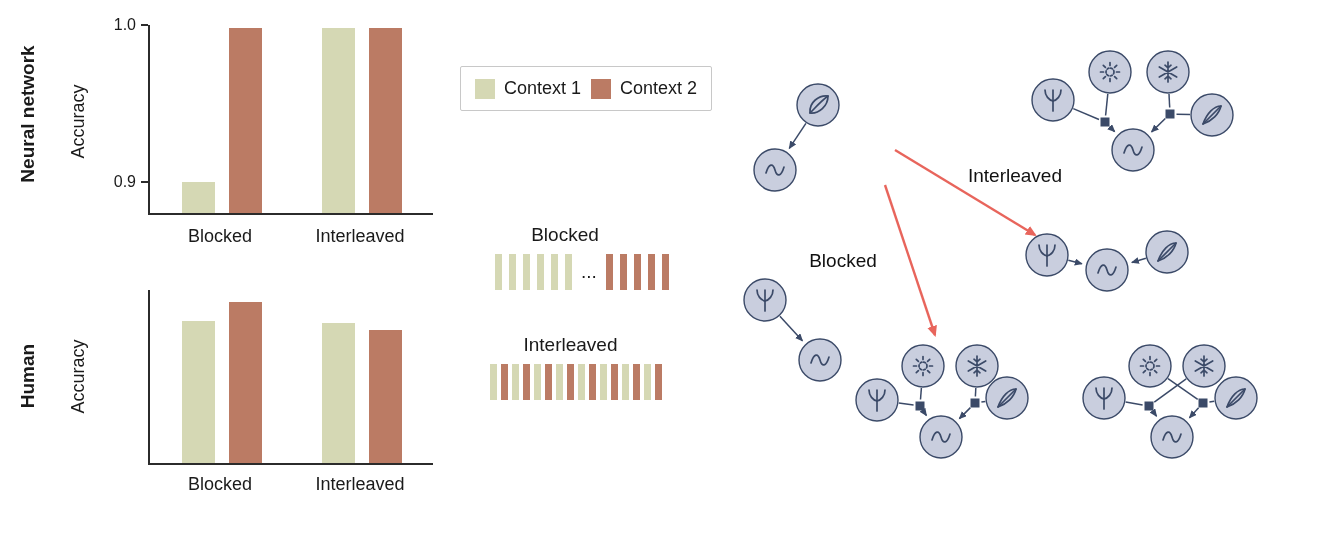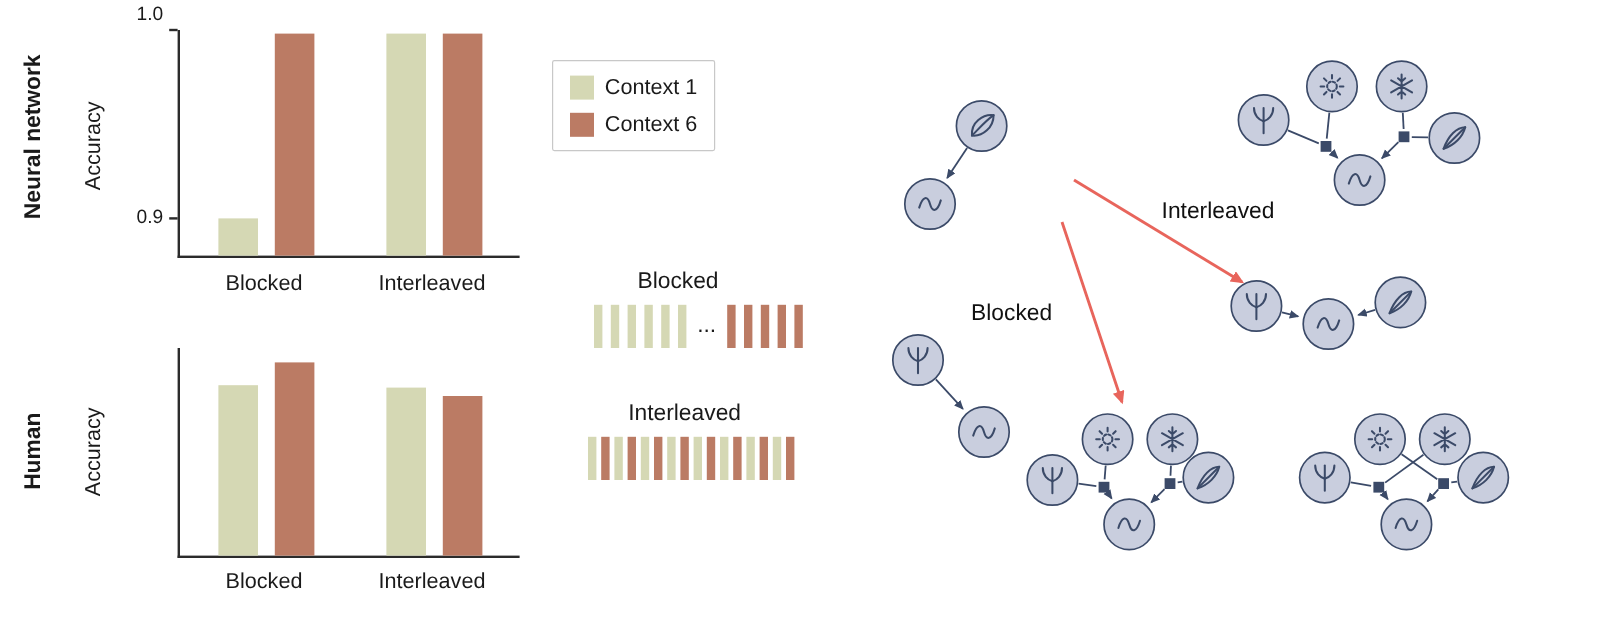--- a/index.html
+++ b/index.html
@@ -24,21 +24,21 @@
   .chart2 .axis-label{top:101px}
   .ytick-label{position:absolute;left:98px;width:38px;text-align:right;font-size:16px}
   .ytick-mark{position:absolute;left:141px;width:7px;height:2px;background:#2b2b2b}
   .xlabel{position:absolute;width:140px;text-align:center;font-size:18px;white-space:nowrap}
   .chart1 .xlabel{top:226px}
   .chart2 .xlabel{top:209px}
   .xlabel-1{left:150px}
   .xlabel-2{left:290px}
 
   
-  .legend{position:absolute;left:460px;top:50px;border:1px solid #c8c8c8;border-radius:2px;padding:11px 14px;display:flex;flex-direction:column;gap:10px;background:#fff}
+  .legend{position:absolute;left:460px;top:66px;border:1px solid #c8c8c8;border-radius:2px;padding:11px 14px;display:flex;flex-direction:row;gap:10px;background:#fff}
   .legend-row{display:flex;align-items:center;gap:9px}
   .swatch{width:20px;height:20px;display:inline-block}
   .legend-label{font-size:18px;white-space:nowrap}
 
   
   .sch-label{position:absolute;font-size:19px;text-align:center;white-space:nowrap}
   .sch-blocked-label{left:480px;top:224px;width:170px}
   .sch-inter-label{left:478px;top:334px;width:185px}
   .pattern-row{position:absolute;display:flex;align-items:center}
   .blocked-row{left:495px;top:253px;height:38px}
@@ -60,21 +60,21 @@
     <div class="rot chart-title">Neural network</div>
     <div class="rot axis-label">Accuracy</div>
     <div class="plot">
         <div class="bar" style="left: 32px; width: 33px; height: 31px; background: rgb(213, 216, 180);"></div>
         <div class="bar" style="left: 79px; width: 33px; height: 185px; background: rgb(187, 123, 100);"></div>
         <div class="bar" style="left: 172px; width: 33px; height: 185px; background: rgb(213, 216, 180);"></div>
         <div class="bar" style="left: 219px; width: 33px; height: 185px; background: rgb(187, 123, 100);"></div>
       </div>
     <div class="xlabel xlabel-1">Blocked</div>
     <div class="xlabel xlabel-2">Interleaved</div>
-  <div class="ytick-label" style="top: 4px;">1.0</div>
+  <div class="ytick-label" style="top: 16px;">1.0</div>
       <div class="ytick-mark" style="top: 24px;"></div>
       <div class="ytick-label" style="top: 172.667px;">0.9</div>
       <div class="ytick-mark" style="top: 180.667px;"></div>
     </div>
 
   <div class="chart chart2">
     <div class="rot chart-title">Human</div>
     <div class="rot axis-label">Accuracy</div>
     <div class="plot">
         <div class="bar" style="left: 32px; width: 33px; height: 142px; background: rgb(213, 216, 180);"></div>
@@ -86,21 +86,21 @@
     <div class="xlabel xlabel-2">Interleaved</div>
   </div>
 
   <div class="legend">
     <div class="legend-row">
       <span class="swatch" style="background: rgb(213, 216, 180);"></span>
       <span class="legend-label">Context 1</span>
     </div>
     <div class="legend-row">
       <span class="swatch" style="background: rgb(187, 123, 100);"></span>
-      <span class="legend-label">Context 6</span>
+      <span class="legend-label">Context 2</span>
     </div>
   </div>
 
   <div class="sch-label sch-blocked-label">Blocked</div>
   <div class="pattern-row blocked-row">
     <div class="pgroup">
         <div class="pbar" style="background: rgb(213, 216, 180);"></div>
         <div class="pbar" style="background: rgb(213, 216, 180);"></div>
         <div class="pbar" style="background: rgb(213, 216, 180);"></div>
         <div class="pbar" style="background: rgb(213, 216, 180);"></div>

